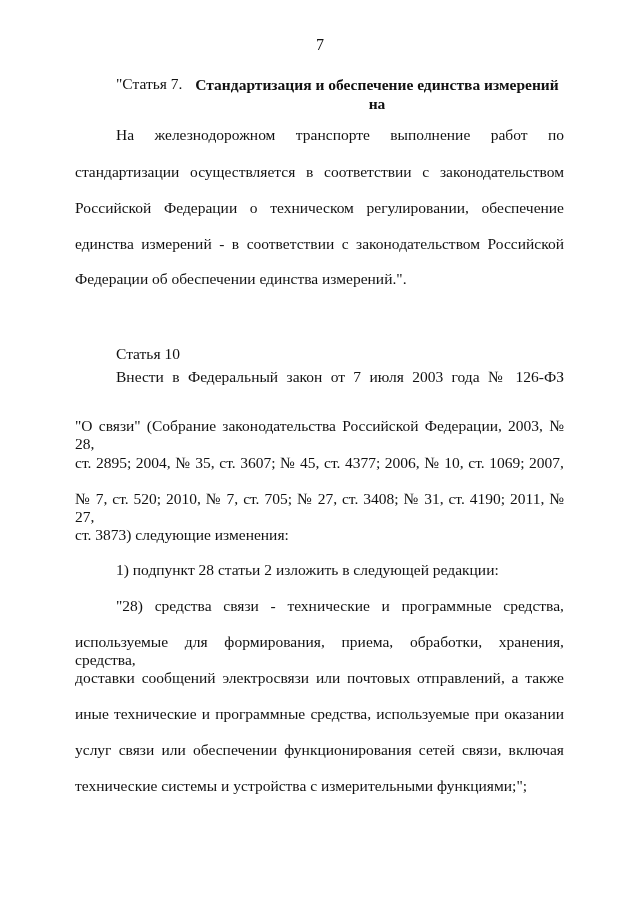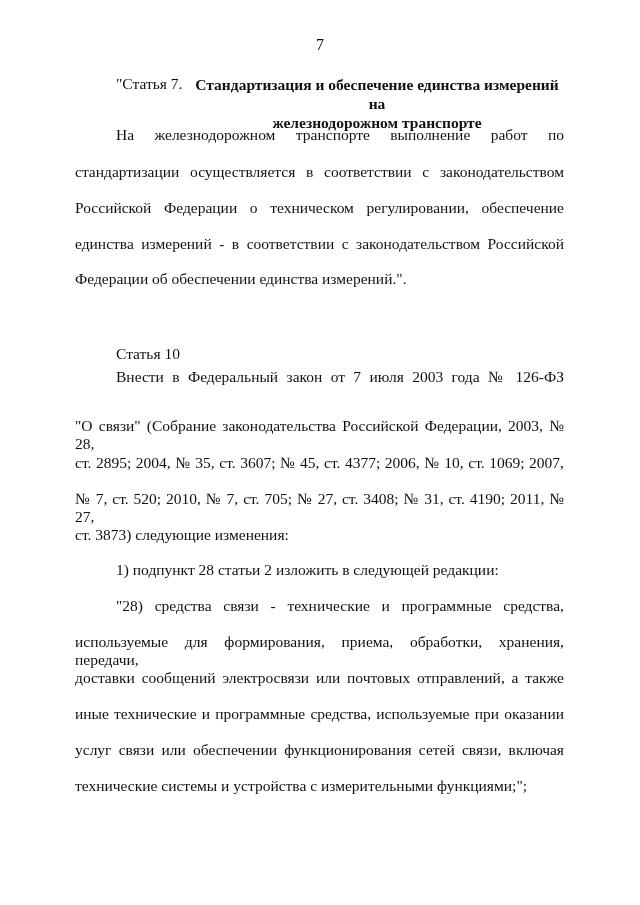--- a/index.html
+++ b/index.html
@@ -14,37 +14,36 @@
   .bold { font-weight:normal; }
 </style>
 </head>
 <body>
 
 <div class="pagenum">7</div>
 
 <div class="art-num">"Статья 7.</div>
 <div class="art-title">
   <div>Стандартизация и обеспечение единства измерений на</div>
-  <div>железнодорожном транспорте</div>
 </div>
 
 <div class="line just indent" style="top:126px">На железнодорожном транспорте выполнение работ по</div>
 <div class="line just" style="top:163px">стандартизации осуществляется в соответствии с законодательством</div>
 <div class="line just" style="top:199px">Российской Федерации о техническом регулировании, обеспечение</div>
 <div class="line just" style="top:235px">единства измерений - в соответствии с законодательством Российской</div>
 <div class="line" style="top:270px">Федерации об обеспечении единства измерений.".</div>
 
 <div class="line bold" style="left:116px; top:345px">Статья 10</div>
 
 <div class="line just indent" style="top:368px">Внести в Федеральный закон от 7 июля 2003 года № 126-ФЗ</div>
 <div class="line just" style="top:417px">"О связи" (Собрание законодательства Российской Федерации, 2003, № 28,</div>
 <div class="line just" style="top:454px">ст. 2895; 2004, № 35, ст. 3607; № 45, ст. 4377; 2006, № 10, ст. 1069; 2007,</div>
 <div class="line just" style="top:490px">№ 7, ст. 520; 2010, № 7, ст. 705; № 27, ст. 3408; № 31, ст. 4190; 2011, № 27,</div>
 <div class="line" style="top:526px">ст. 3873) следующие изменения:</div>
 
 <div class="line" style="left:116px; top:561px">1) подпункт 28 статьи 2 изложить в следующей редакции:</div>
 
 <div class="line just indent" style="top:597px">"28) средства связи - технические и программные средства,</div>
-<div class="line just" style="top:633px">используемые для формирования, приема, обработки, хранения, передачи,</div>
+<div class="line just" style="top:633px">используемые для формирования, приема, обработки, хранения, средства,</div>
 <div class="line just" style="top:669px">доставки сообщений электросвязи или почтовых отправлений, а также</div>
 <div class="line just" style="top:705px">иные технические и программные средства, используемые при оказании</div>
 <div class="line just" style="top:741px">услуг связи или обеспечении функционирования сетей связи, включая</div>
 <div class="line" style="top:777px">технические системы и устройства с измерительными функциями;";</div>
 
 </body></html>

